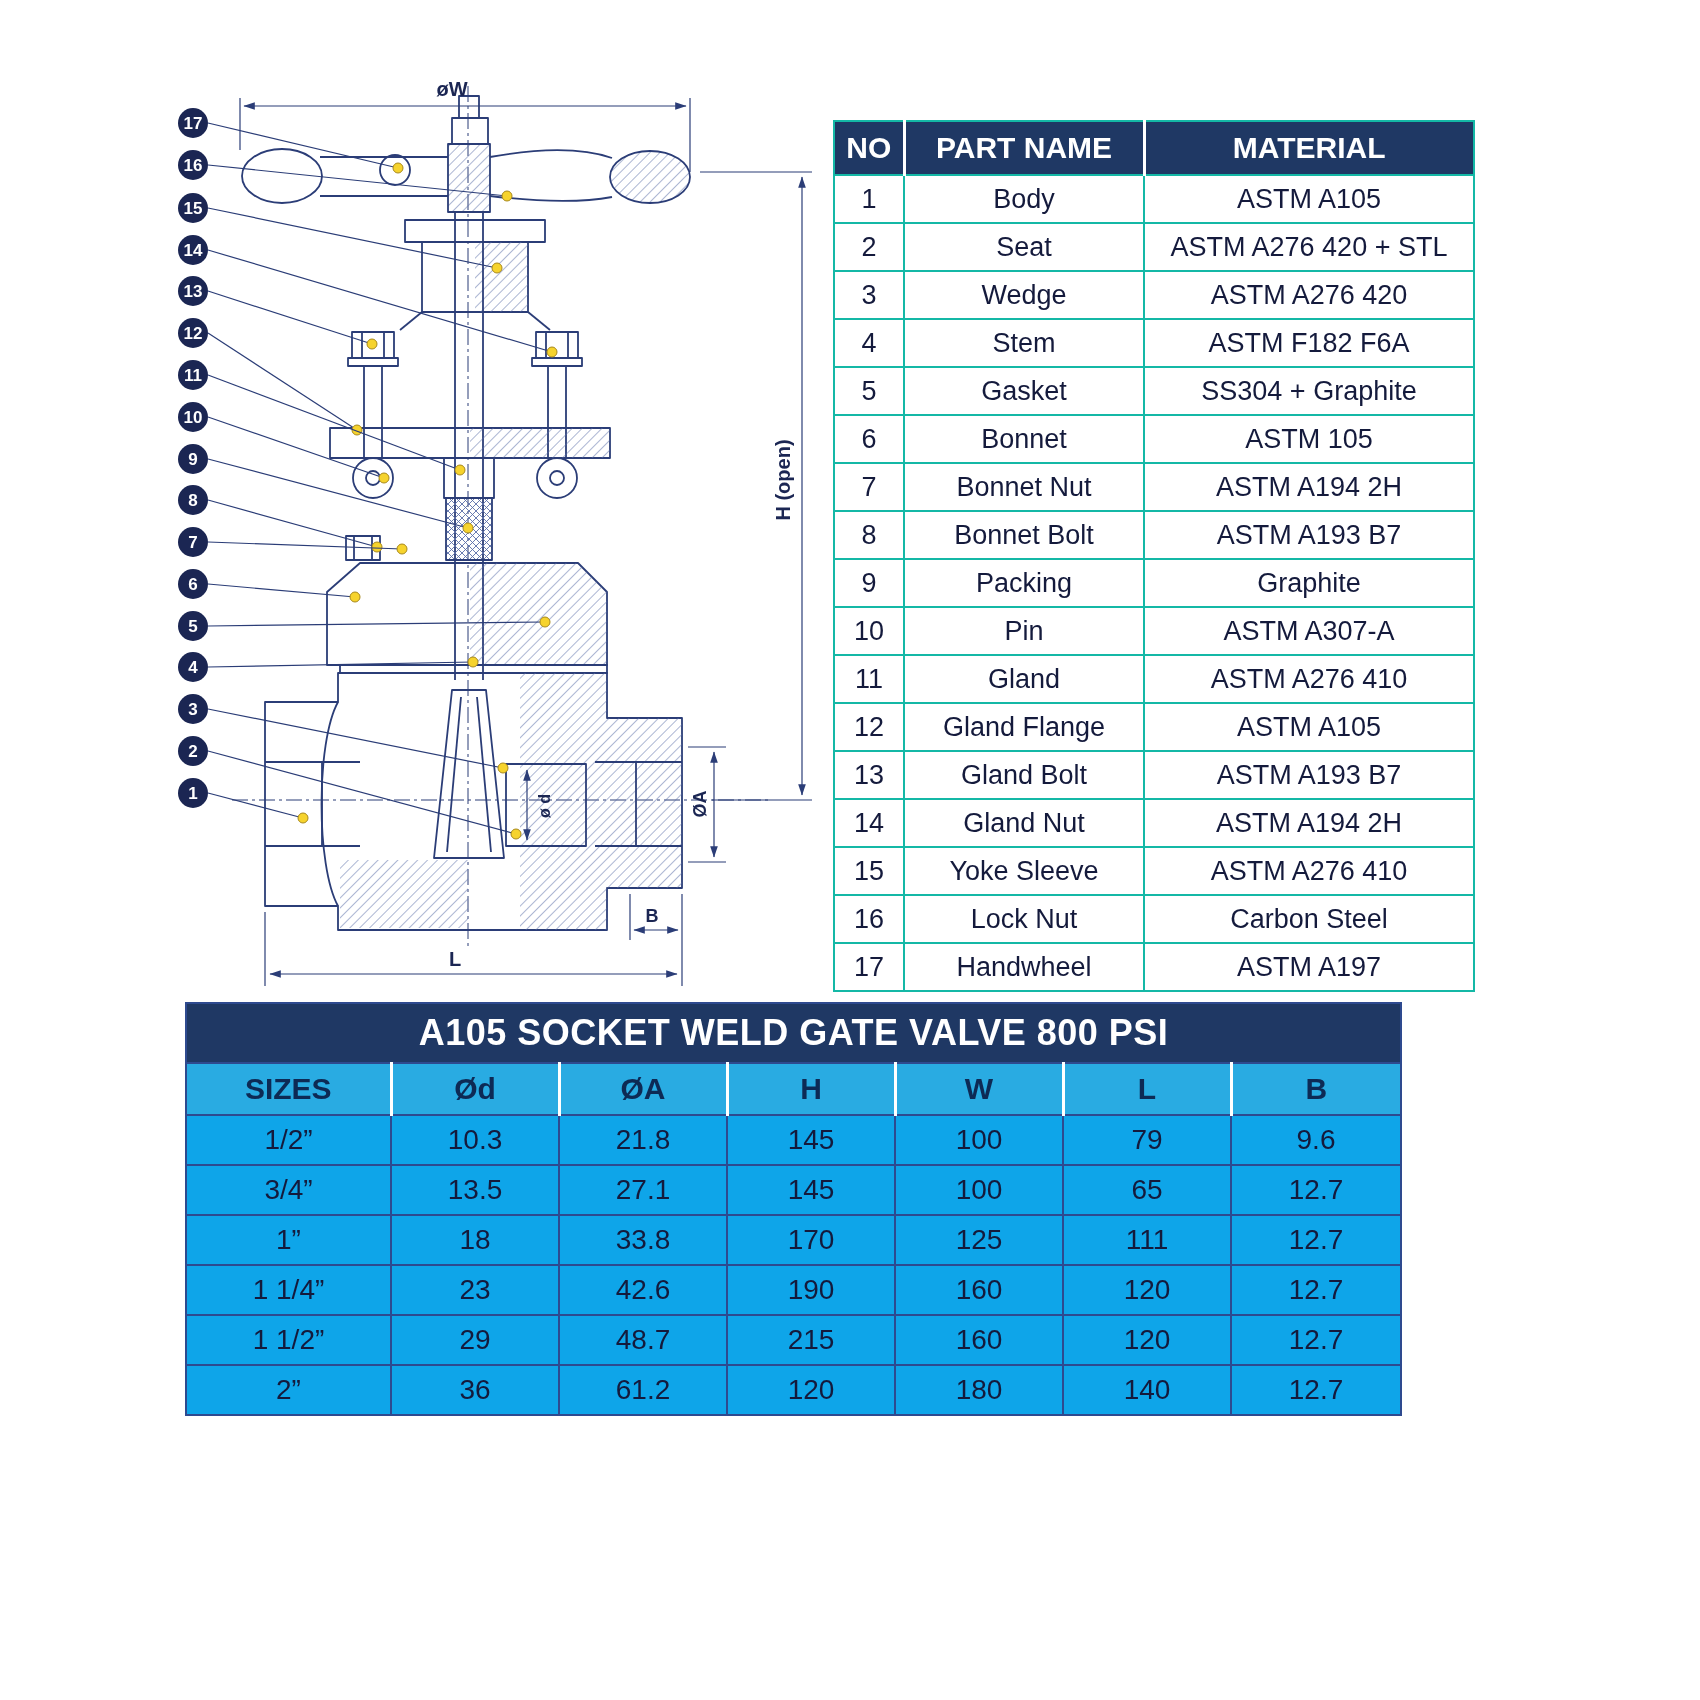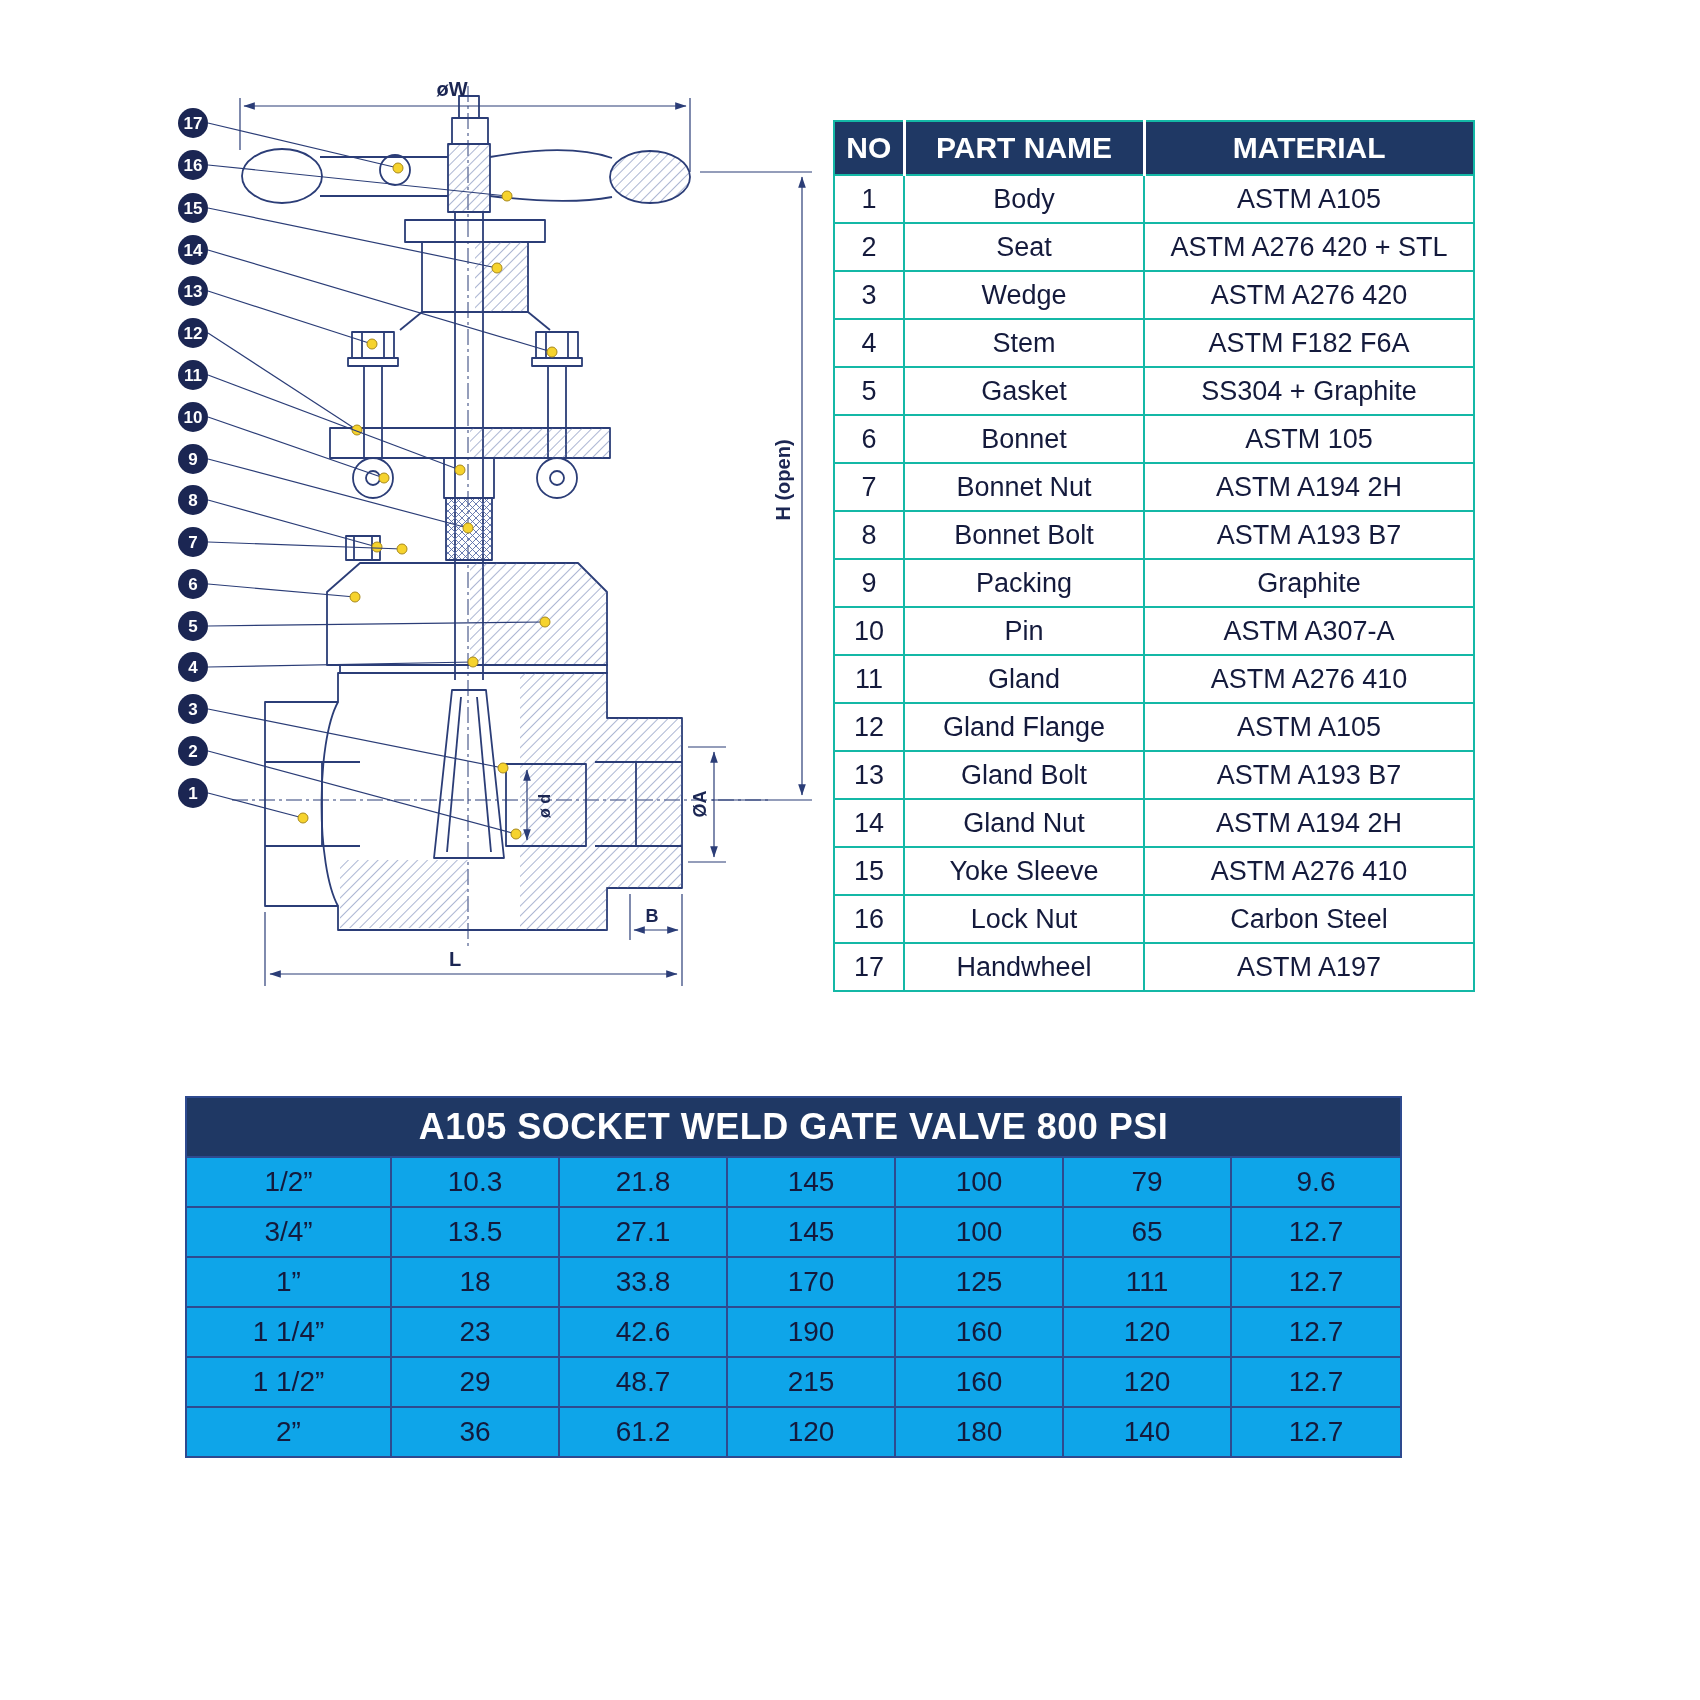--- a/index.html
+++ b/index.html
@@ -10,21 +10,21 @@
   .drawing { position:absolute; left:150px; top:70px; width:680px; height:940px; }
 
   .parts-panel { position:absolute; left:833px; top:120px; width:640px; }
   table { border-collapse:collapse; }
   .parts-table { width:640px; table-layout:fixed; }
   .parts-table th, .parts-table td { border:2px solid #14b8a6; text-align:center; }
   .parts-table thead th { background:#1f3864; color:#ffffff; font-size:30px; font-weight:bold; height:54px; }
   .parts-table thead th + th { border-left:3px solid #ffffff;margin-left:21px; }
   .parts-table td { font-size:27px; height:48px; color:#141a3c; background:#ffffff; }
 
-  .size-panel { position:absolute; left:185px; top:1096px; width:1271px;border-radius:11px; }
+  .size-panel { position:absolute; left:185px; top:1002px; width:1271px;border-radius:11px; }
   .size-table { width:1215px; table-layout:fixed; }
   .size-table th, .size-table td { border:2px solid #2e4a8f; text-align:center; }
   .size-title { background:#1f3864; color:#ffffff; font-size:36px; font-weight:bold; height:60px; letter-spacing:0.5px; }
   #size-head-row th { background:#29abe2; color:#0d2a55; font-size:30px; font-weight:bold; height:52px; }
   #size-head-row th + th { border-left:3px solid #ffffff; }
   .size-table td { font-size:28px; height:50px; color:#141a3c; background:#0ea5e9; }
 </style>
 </head>
 <body>
 
@@ -341,20 +341,29 @@
           <col style="width:168px">
           <col style="width:168px">
         <col style="width:168px">
           <col style="width:168px">
           <col style="width:170px">
       </colgroup>
       <thead>
         <tr>
           <th class="size-title" colspan="7">A105 SOCKET WELD GATE VALVE 800 PSI</th>
         </tr>
+        <tr id="size-head-row">
+            <th>SIZES</th>
+            <th>Ød</th>
+            <th>ØA</th>
+            <th>H</th>
+            <th>W</th>
+            <th>L</th>
+            <th>B</th>
+          </tr>
       </thead>
       <tbody id="size-tbody">
           <tr>
             <td>1/2”</td>
             <td>10.3</td>
             <td>21.8</td>
             <td>145</td>
             <td>100</td>
             <td>79</td>
             <td>9.6</td>

